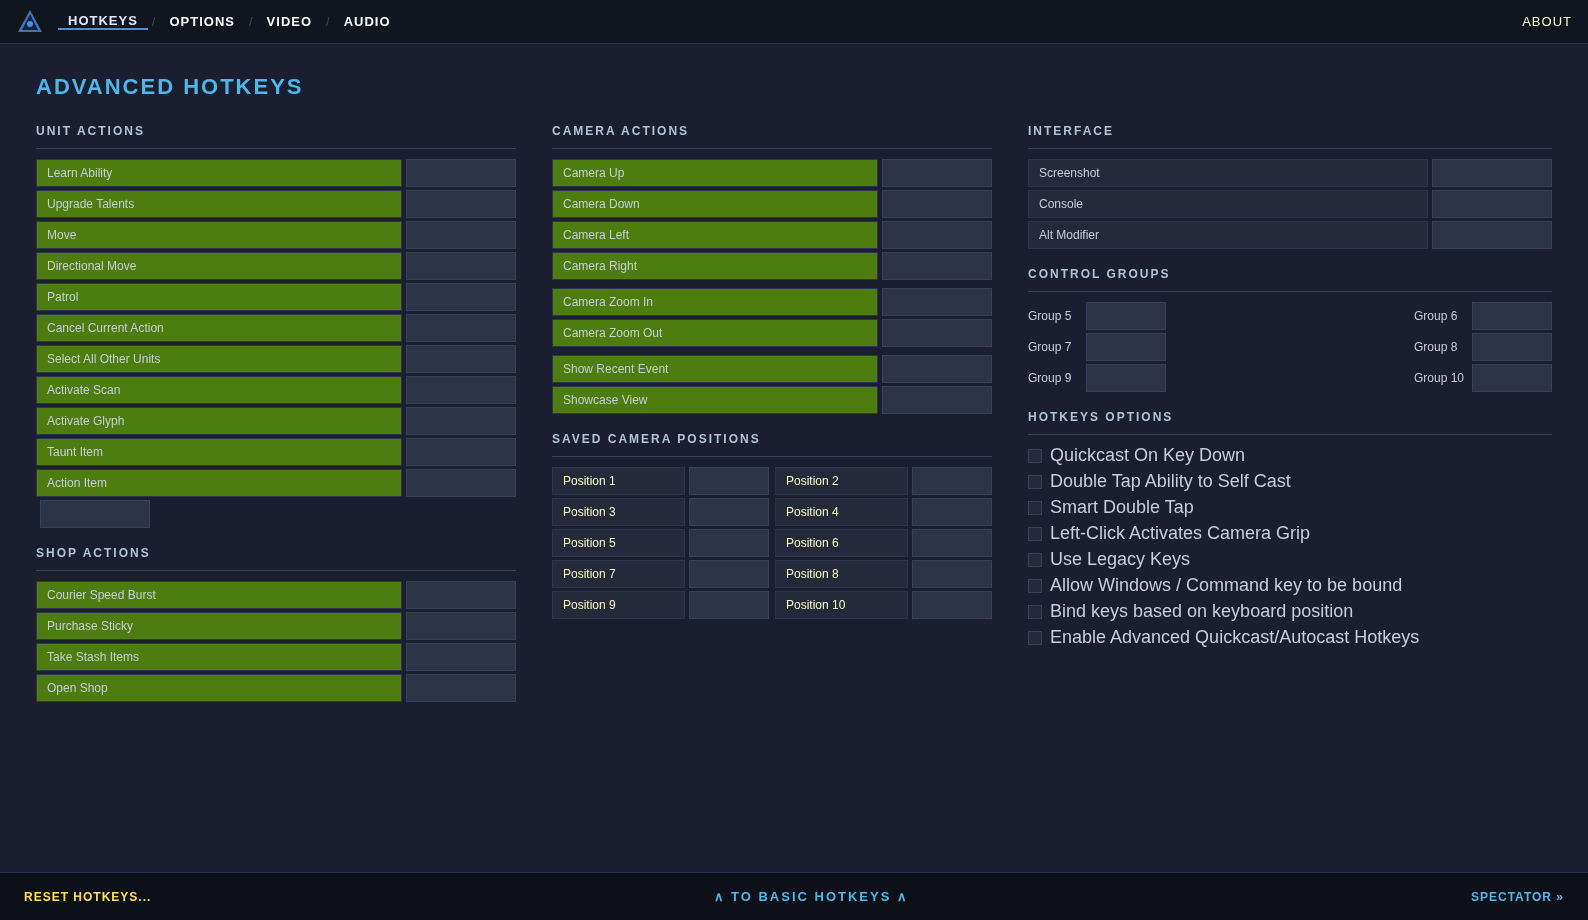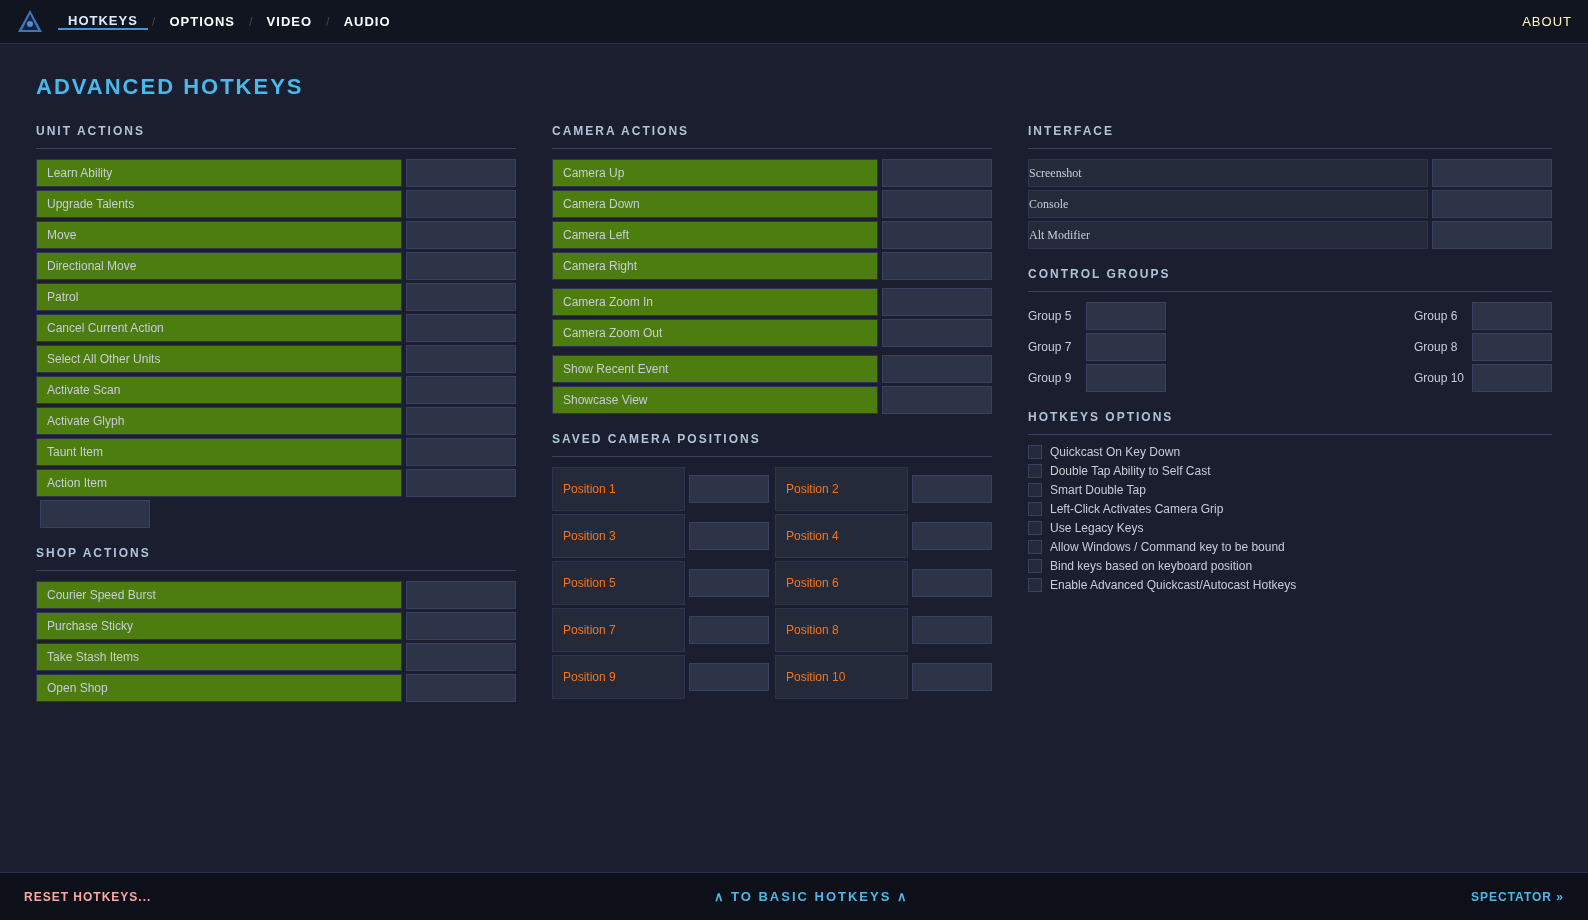--- a/index.html
+++ b/index.html
@@ -116,24 +116,24 @@
       gap: 6px;
     }
     .cam-pos-item {
       display: flex;
       align-items: center;
       flex: 1;
     }
     .cam-label {
       flex: 1;
       background: #252a3a;
-      color: #f97316;
+      color: #fef9c3;
       padding: 5px 10px;
       font-size: 12px;
-      height: 44px;
+      height: 28px;
       display: flex;
       align-items: center;
       border: 1px solid #2e3450;
     }
     .cam-input {
       width: 80px;
       background: #2e3448;
       border: 1px solid #3a4060;
       height: 28px;
       margin-left: 4px;
@@ -144,27 +144,26 @@
     
     .iface-row {
       display: flex;
       align-items: center;
       margin-bottom: 3px;
     }
     .iface-label {
       flex: 1;
       background: #252a3a;
       color: #c8cdd8;
-      padding: 5px 0;
+      padding: 5px 10px;
       font-size: 12px;
       height: 28px;
       display: flex;
       align-items: center;
       border: 1px solid #2e3450;
-      font-family: Liberation Serif, serif;
     }
     .iface-input {
       width: 120px;
       background: #2e3448;
       border: 1px solid #3a4060;
       height: 28px;
       margin-left: 4px;
       cursor: pointer;
     }
 
@@ -204,38 +203,38 @@
       width: 14px;
       height: 14px;
       background: #252a3a;
       border: 1px solid #3a4060;
       margin-right: 8px;
       flex-shrink: 0;
       cursor: pointer;
     }
     .opt-label {
       color: #c8cdd8;
-      font-size: 12px;
+      font-size: 18px;
     }
 
     
     .bottom-bar {
       position: fixed;
       bottom: 0;
       left: 0;
       width: 1588px;
       background: #0d1018;
       border-top: 1px solid #2a3050;
       display: flex;
       align-items: center;
       height: 48px;
       padding: 0 24px;
     }
     .bottom-reset {
-      color: #fca5a5;
+      color: #fde047;
       font-size: 12px;
       letter-spacing: 1px;
       text-transform: uppercase;
       cursor: pointer;
       font-weight: bold;
     }
     .bottom-basic {
       flex: 1;
       text-align: center;
       color: #4ab8e8;

